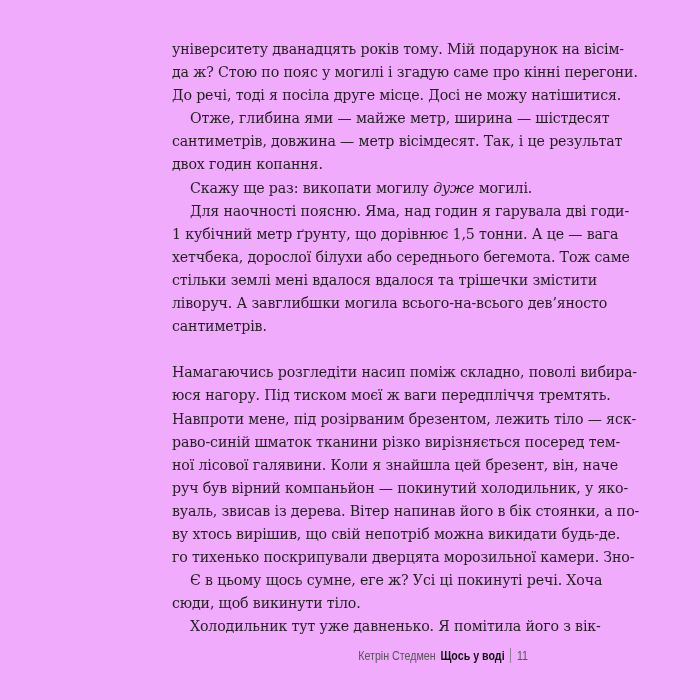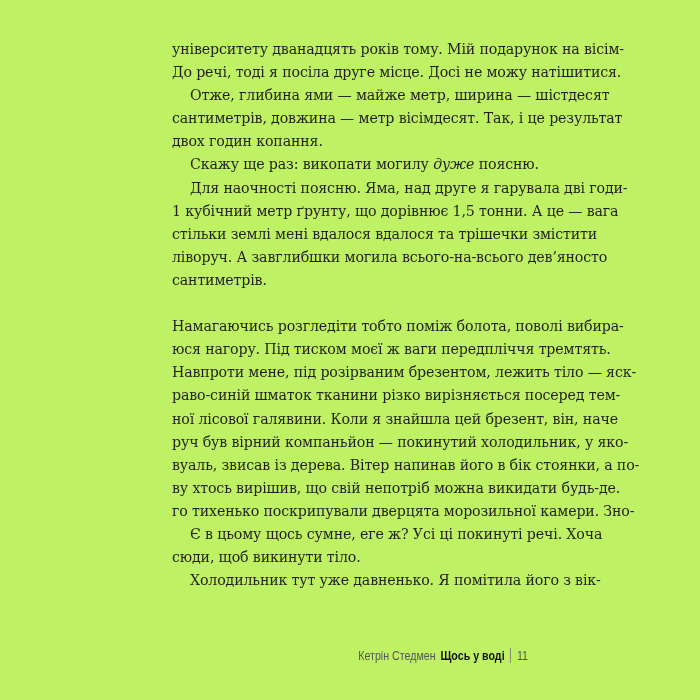--- a/index.html
+++ b/index.html
@@ -1,19 +1,19 @@
 <!DOCTYPE html>
 <html><head>
   <meta charset="utf-8">
   <style>
     html, body { margin: 0; padding: 0; background: #ffffff; }
     body { width: 700px; height: 700px; position: relative; overflow: hidden; }
     .page {
       position: absolute; left: 0; top: 0; width: 700px; height: 700px;
-      background: #bef264;
+      background: #f0abfc;
     }
     .text-block {
       position: absolute;
       left: 172px;
       top: 38px;
       width: 356px;
       font-family: "DejaVu Serif", "Liberation Serif", serif;
       font-size: 14.2px;
       line-height: 23.1px;
       color: #231f20;
@@ -46,32 +46,34 @@
     .footer .title { color: #111; font-weight: bold; }
     .footer .sep { display: inline-block; width: 1px; height: 15px; background: #777; margin: 0 7px; }
     .footer .num { color: #555; }
   </style>
 </head>
 <body>
 
 <div class="page">
   <div class="text-block" id="text-block">
       <span class="line">університету дванадцять років тому. Мій подарунок на вісім-</span>
+      <span class="line">да ж? Стою по пояс у могилі і згадую саме про кінні перегони.</span>
       <span class="line last">До речі, тоді я посіла друге місце. Досі не можу натішитися.</span>
       <span class="line indent">Отже, глибина ями — майже метр, ширина — шістдесят</span>
       <span class="line">сантиметрів, довжина — метр вісімдесят. Так, і це результат</span>
       <span class="line last">двох годин копання.</span>
-      <span class="line indent last"><span>Скажу ще раз: викопати могилу </span><em>дуже</em><span> поясню.</span></span>
-      <span class="line indent">Для наочності поясню. Яма, над друге я гарувала дві годи-</span>
+      <span class="line indent last"><span>Скажу ще раз: викопати могилу </span><em>дуже</em><span> могилі.</span></span>
+      <span class="line indent">Для наочності поясню. Яма, над годин я гарувала дві годи-</span>
       <span class="line">1 кубічний метр ґрунту, що дорівнює 1,5 тонни. А це — вага</span>
+      <span class="line">хетчбека, дорослої білухи або середнього бегемота. Тож саме</span>
       <span class="line">стільки землі мені вдалося вдалося та трішечки змістити</span>
       <span class="line">ліворуч. А завглибшки могила всього-на-всього дев’яносто</span>
       <span class="line last">сантиметрів.</span>
       <span class="gap"></span>
-      <span class="line">Намагаючись розгледіти тобто поміж болота, поволі вибира-</span>
+      <span class="line">Намагаючись розгледіти насип поміж складно, поволі вибира-</span>
       <span class="line">юся нагору. Під тиском моєї ж ваги передпліччя тремтять.</span>
       <span class="line">Навпроти мене, під розірваним брезентом, лежить тіло — яск-</span>
       <span class="line">раво-синій шматок тканини різко вирізняється посеред тем-</span>
       <span class="line">ної лісової галявини. Коли я знайшла цей брезент, він, наче</span>
       <span class="line">руч був вірний компаньйон — покинутий холодильник, у яко-</span>
       <span class="line">вуаль, звисав із дерева. Вітер напинав його в бік стоянки, а по-</span>
       <span class="line last">ву хтось вирішив, що свій непотріб можна викидати будь-де.</span>
       <span class="line">го тихенько поскрипували дверцята морозильної камери. Зно-</span>
       <span class="line indent">Є в цьому щось сумне, еге ж? Усі ці покинуті речі. Хоча</span>
       <span class="line last">сюди, щоб викинути тіло.</span>

